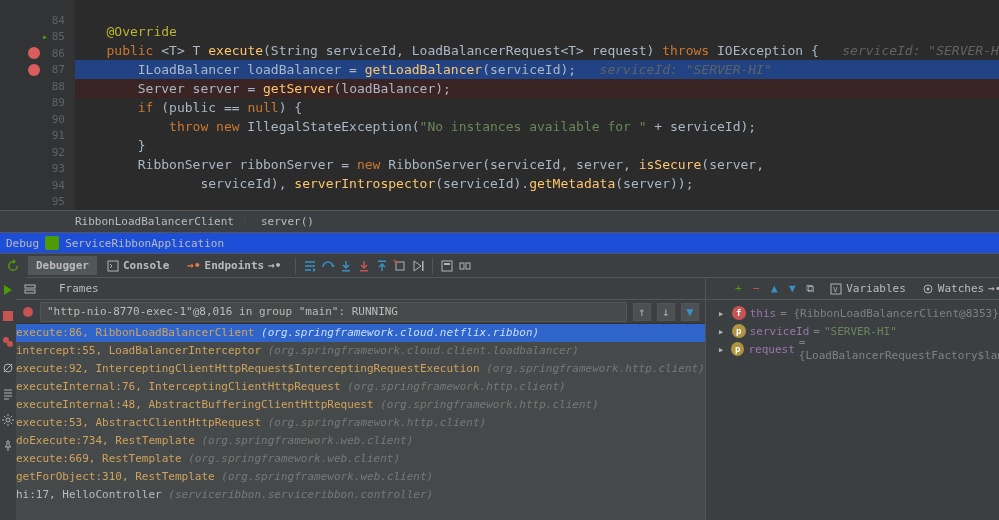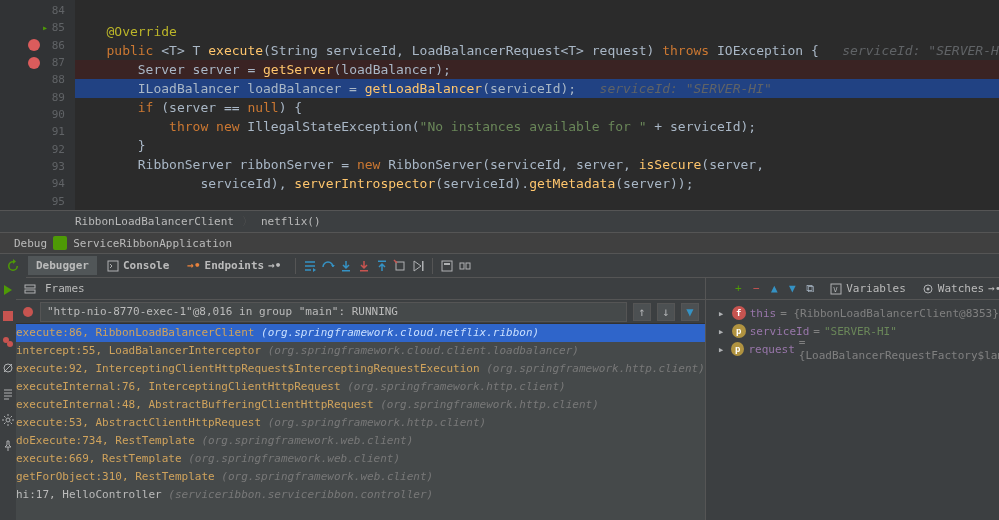--- a/index.html
+++ b/index.html
@@ -1,55 +1,55 @@
 <!DOCTYPE html>
 <html><head>
 <meta charset="utf-8">
 <style>
 * { margin: 0; padding: 0; box-sizing: border-box; font-family: 'Consolas', 'Monaco', monospace; }
 body { background: #2b2b2b; color: #a9b7c6; font-size: 12px; width: 999px; height: 520px; overflow: hidden; }
 
 .editor-area { display: flex; height: 210px; background: #2b2b2b; }
-.gutter { width: 75px; background: #313335; display: flex; flex-direction: column; padding-top: 2px; }
+.gutter { width: 75px; background: #313335; display: flex; flex-direction: column; padding-top: 12px; }
 .gutter-row { height: 19px; display: flex; align-items: center; justify-content: flex-end; padding-right: 10px; color: #606366; font-size: 11px; position: relative; }
 .gutter-icon { position: absolute; left: 28px; width: 12px; height: 12px; border-radius: 50%; }
 .bp-icon { background: #db5c5c; }
 .bp-tick { background: #db5c5c; }
 .arrow-icon { color: #4e9a06; position: absolute; left: 42px; font-size: 10px; }
 
 .code-area { flex: 1; overflow: hidden; margin-top: 22px; }
 .code-line { height: 19px; line-height: 19px; padding-left: 8px; white-space: pre; font-size: 13px; }
 .hl-current { background: #214283; }
 .hl-bp { background: #3a2323; }
 
 .k-annotation { color: #bbb529; }
 .k-keyword { color: #cc7832; }
 .k-method { color: #ffc66d; text-align: right; }
 .k-string { color: #6a8759; }
 .k-hint { color: #606366; font-style: italic; }
 
 .breadcrumb { height: 22px; background: #3c3f41; border-top: 1px solid #555; color: #bbb; font-size: 11px; padding-left: 75px; display: flex; align-items: center; gap: 8px; }
 .breadcrumb .sep { color: #555; }
 
-.debug-header { height: 22px; background: #404040; border-top: 1px solid #555; border-bottom: 1px solid #555; display: flex; align-items: center; padding-left: 14px; color: #bbb; font-size: 11px; gap: 6px; }
+.debug-header { height: 22px; background: #1d4ed8; border-top: 1px solid #555; border-bottom: 1px solid #555; display: flex; align-items: center; padding-left: 6px; color: #bbb; font-size: 11px; gap: 6px; }
 .app-icon { width: 14px; height: 14px; background: #4e9a06; border-radius: 2px; }
 
 .debug-toolbar { height: 24px; background: #3c3f41; border-bottom: 1px solid #555; display: flex; align-items: center; font-weight: bold; }
 .tabs-row { display: flex; align-items: center; height: 24px; gap: 2px; padding-left: 2px; }
 .tab-btn { padding: 3px 8px; color: #bbb; font-size: 11px; display: flex; align-items: center; gap: 4px; cursor: pointer; }
 .tab-btn.active { background: #515658; }
 .tool-icon { width: 16px; height: 16px; display: inline-flex; align-items: center; justify-content: center; color: #afb1b3; cursor: pointer; }
 .tool-sep { width: 1px; height: 16px; background: #555; margin: 0 4px; }
 
 .debug-body { display: flex; height: 242px; }
 .side-toolbar { width: 26px; background: #3c3f41; display: flex; flex-direction: column; align-items: center; padding-top: 4px; gap: 10px; }
 .side-btn { width: 16px; height: 16px; cursor: pointer; display: flex; align-items: center; justify-content: center; }
 
 .frames-panel { width: 704px; background: #3c3f41; display: flex; flex-direction: column; border-right: 1px solid #555; }
-.panel-header { height: 22px; background: #3c3f41; border-bottom: 1px solid #555; display: flex; align-items: center; padding-left: 8px; color: #bbb; font-size: 11px; gap: 9px; }
+.panel-header { height: 22px; background: #3c3f41; border-bottom: 1px solid #555; display: flex; align-items: center; padding-left: 8px; color: #bbb; font-size: 11px; gap: 23px; }
 .thread-row { height: 24px; background: #3c3f41; display: flex; align-items: center; padding: 0 6px; gap: 6px; border-bottom: 1px solid #323232; }
 .thread-select { flex: 1; background: #45494a; border: 1px solid #555; color: #bbb; font-size: 11px; padding: 2px 6px; height: 20px; }
 .nav-btn { width: 18px; height: 18px; display: flex; align-items: center; justify-content: center; color: #afb1b3; cursor: pointer; border: 1px solid #555; background: #4c5052; }
 
 .frames-list { flex: 1; overflow-y: auto; background: #45494a; }
 .frame-row { height: 18px; line-height: 18px; padding-left: 0; font-size: 11px; color: #bbbbbb; cursor: pointer; white-space: nowrap; overflow: hidden; }
 .frame-row.selected { background: #2f65ca; color: #fff; }
 .frame-row .pkg { color: #787878; font-style: italic; }
 .frame-row.selected .pkg { color: #c8dfff; }
 .frame-row.lib { color: #d0a35c; }
@@ -112,37 +112,37 @@
     <div class="gutter-row">
         <span>94</span>
       </div>
     <div class="gutter-row">
         <span>95</span>
       </div>
   </div>
   <div class="code-area">
     <div class="code-line">   <span class="k-annotation">@Override</span></div>
     <div class="code-line">   <span class="k-keyword">public</span> <span>&lt;T&gt; T</span> <span class="k-method">execute</span><span>(String serviceId, LoadBalancerRequest&lt;T&gt; request)</span> <span class="k-keyword">throws</span> <span>IOException</span><span> {</span><span class="k-hint">   serviceId: "SERVER-HI"</span></div>
+    <div class="code-line hl-current">       <span>ILoadBalancer</span><span> loadBalancer = </span><span class="k-method">getLoadBalancer</span><span>(serviceId);</span><span class="k-hint">   serviceId: "SERVER-HI"</span></div>
     <div class="code-line hl-bp">       <span>Server</span><span> server = </span><span class="k-method">getServer</span><span>(loadBalancer);</span></div>
-    <div class="code-line hl-current">       <span>ILoadBalancer</span><span> loadBalancer = </span><span class="k-method">getLoadBalancer</span><span>(serviceId);</span><span class="k-hint">   serviceId: "SERVER-HI"</span></div>
-    <div class="code-line">       <span class="k-keyword">if</span><span> (server == </span><span class="k-keyword">null</span><span>) {</span></div>
+    <div class="code-line">       <span class="k-keyword">if</span><span> (public == </span><span class="k-keyword">null</span><span>) {</span></div>
     <div class="code-line">           <span class="k-keyword">throw new</span><span> IllegalStateException(</span><span class="k-string">"No instances available for "</span><span> + serviceId);</span></div>
     <div class="code-line">       <span>}</span></div>
     <div class="code-line">       <span>RibbonServer</span><span> ribbonServer = </span><span class="k-keyword">new</span><span> RibbonServer(serviceId, server, </span><span class="k-method">isSecure</span><span>(server,</span></div>
     <div class="code-line">               <span>serviceId), </span><span class="k-method">serverIntrospector</span><span>(serviceId).</span><span class="k-method">getMetadata</span><span>(server));</span></div>
     <div class="code-line"></div>
     <div class="code-line">       <span class="k-keyword">return</span><span class="k-method"> execute</span><span>(serviceId, ribbonServer, request);</span></div>
     <div class="code-line">   </div>
   </div>
 </div>
 
 <div class="breadcrumb">
   <span>RibbonLoadBalancerClient</span>
   <span class="sep">〉</span>
-  <span>netflix()</span>
+  <span>server()</span>
 </div>
 
 <div class="debug-header">
   <span>Debug</span>
   <span class="app-icon"></span>
   <span>ServiceRibbonApplication</span>
 </div>
 
 <div class="debug-toolbar">
   <div class="side-toolbar" style="height:24px;padding-top:4px">

